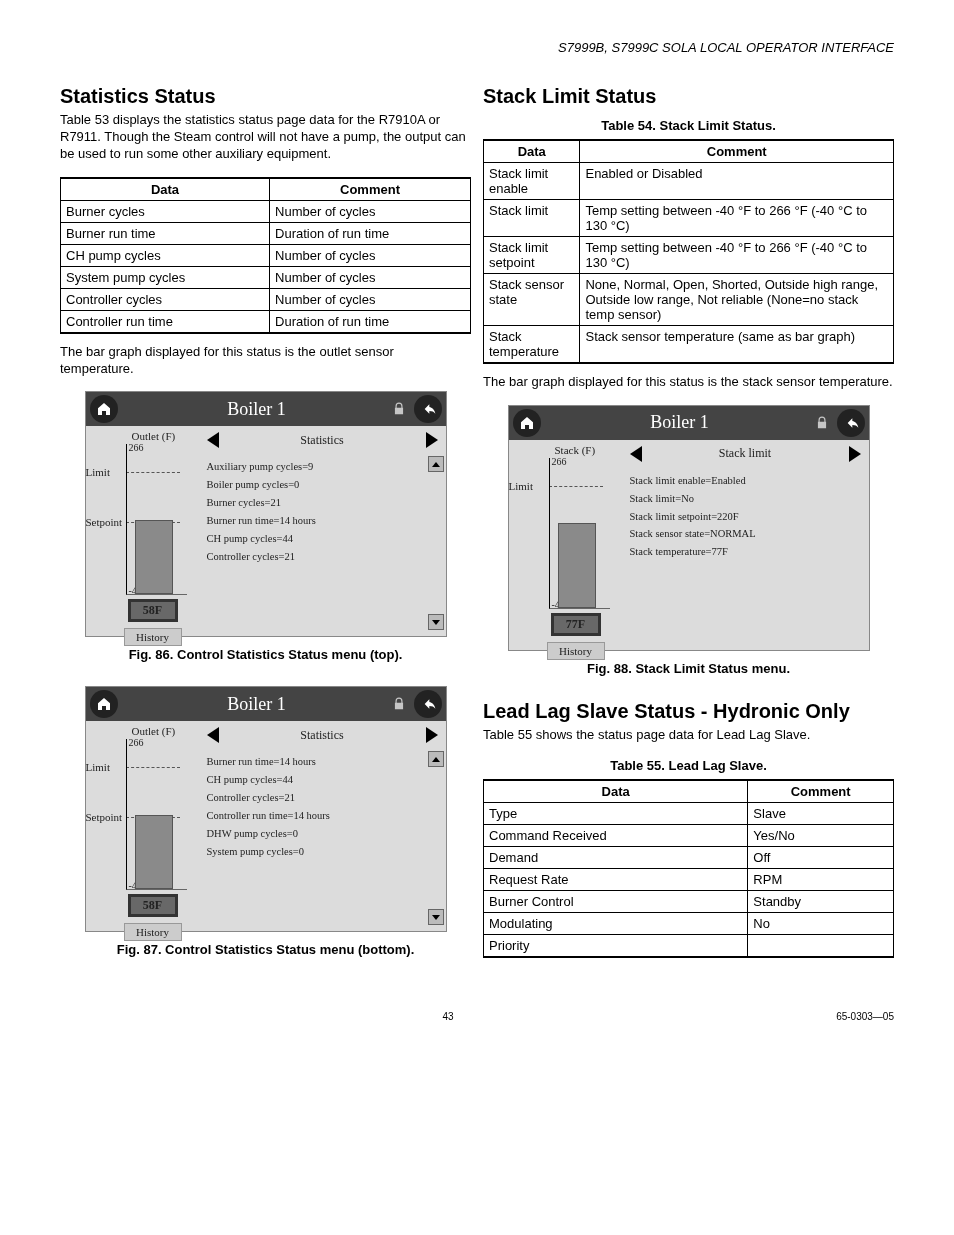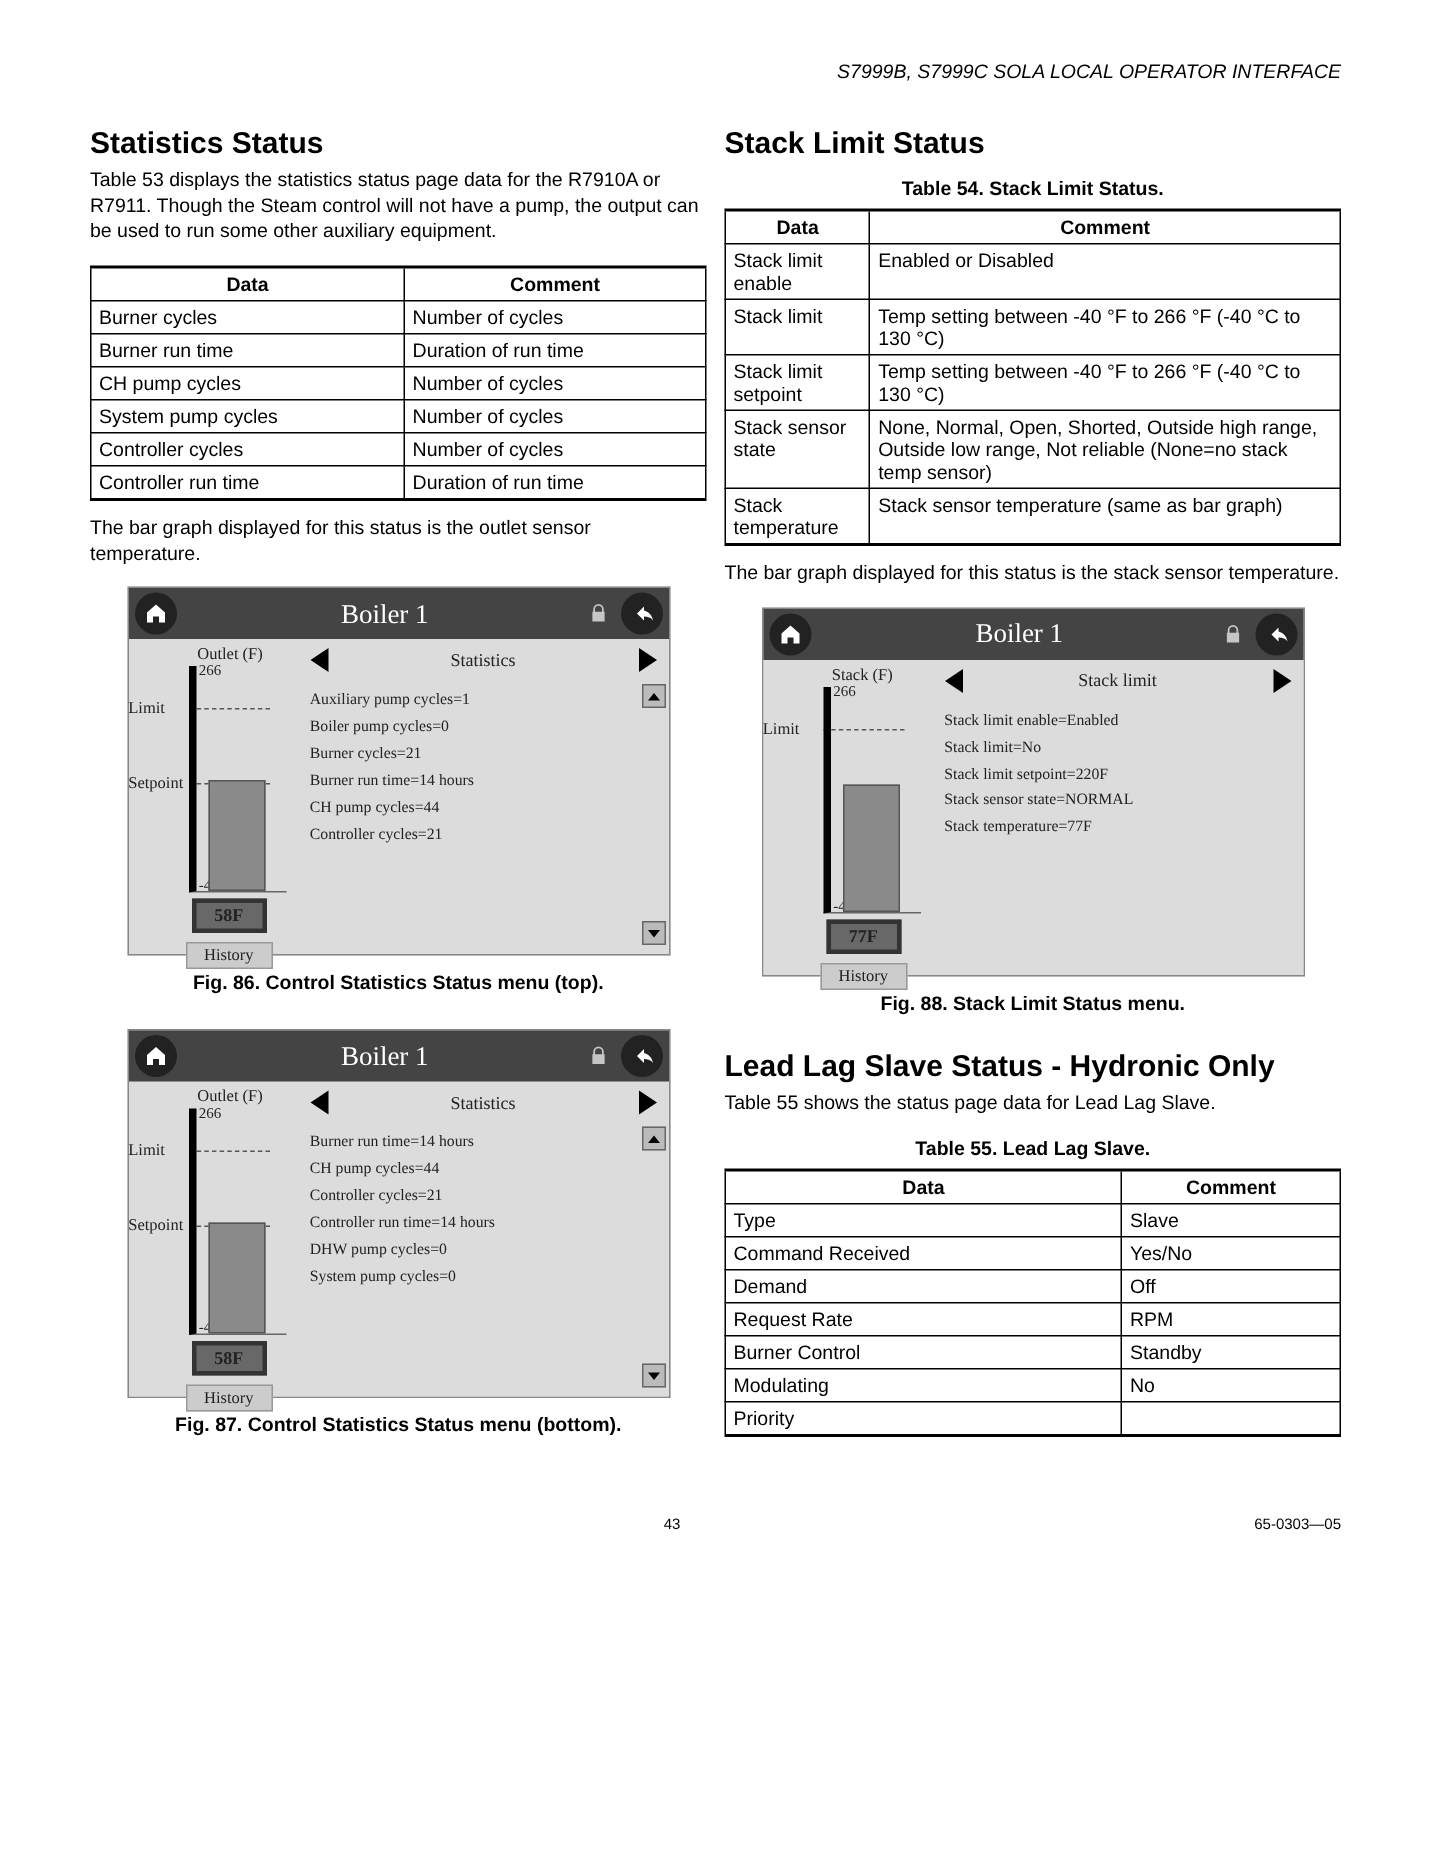--- a/index.html
+++ b/index.html
@@ -127,21 +127,21 @@
   }
   .axis-label {
     font-size: 11px;
     padding-left: 46px;
     margin-bottom: 2px;
   }
   .gauge-area {
     position: relative;
     height: 150px;
     margin-left: 40px;
-    border-left: 5px solid #000000;
+    border-left: 1px solid #000000;
     border-bottom: 1px solid #666;
     width: 60px;
   }
   .gauge-bar {
     position: absolute;
     bottom: 0;
     left: 8px;
     width: 36px;
     background: #8a8a8a;
     border: 1px solid #555;
@@ -292,21 +292,21 @@
         <div class="panel-right">
           <div class="nav-row">
             <div class="tri left"></div>
             <div class="nav-title">Statistics</div>
             <div class="tri right"></div>
           </div>
           <div class="scroll-br scroll-up">
               <div class="t"></div>
             </div>
           <div class="stat-lines">
-            <div>Auxiliary pump cycles=1</div>
+            <div>Auxiliary pump cycles=9</div>
             <div>Boiler pump cycles=0</div>
             <div>Burner cycles=21</div>
             <div>Burner run time=14 hours</div>
             <div>CH pump cycles=44</div>
             <div>Controller cycles=21</div>
           </div>
           <div class="scroll-br scroll-dn">
               <div class="t"></div>
             </div>
         </div>

